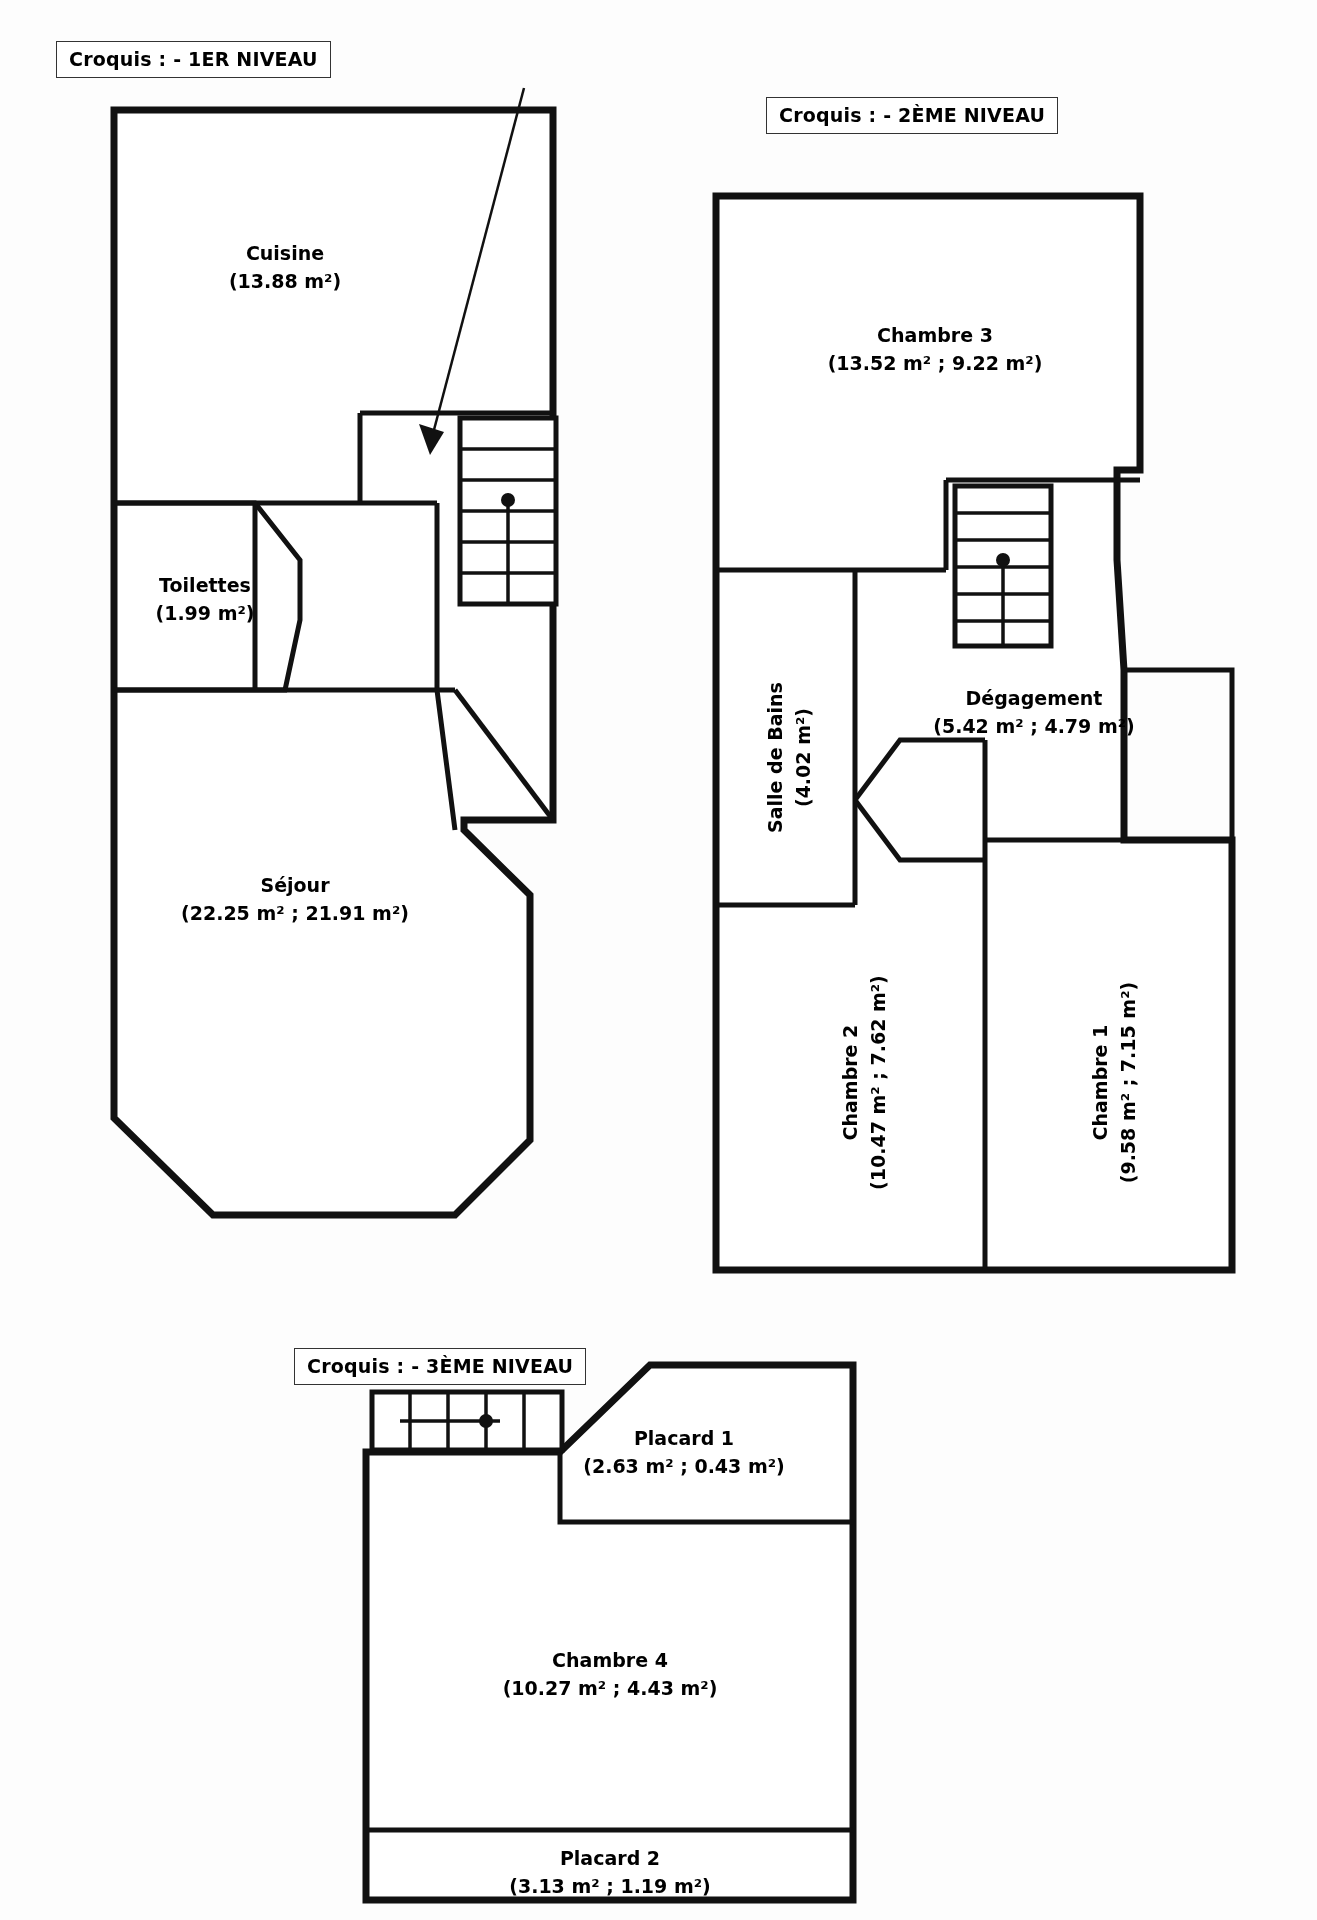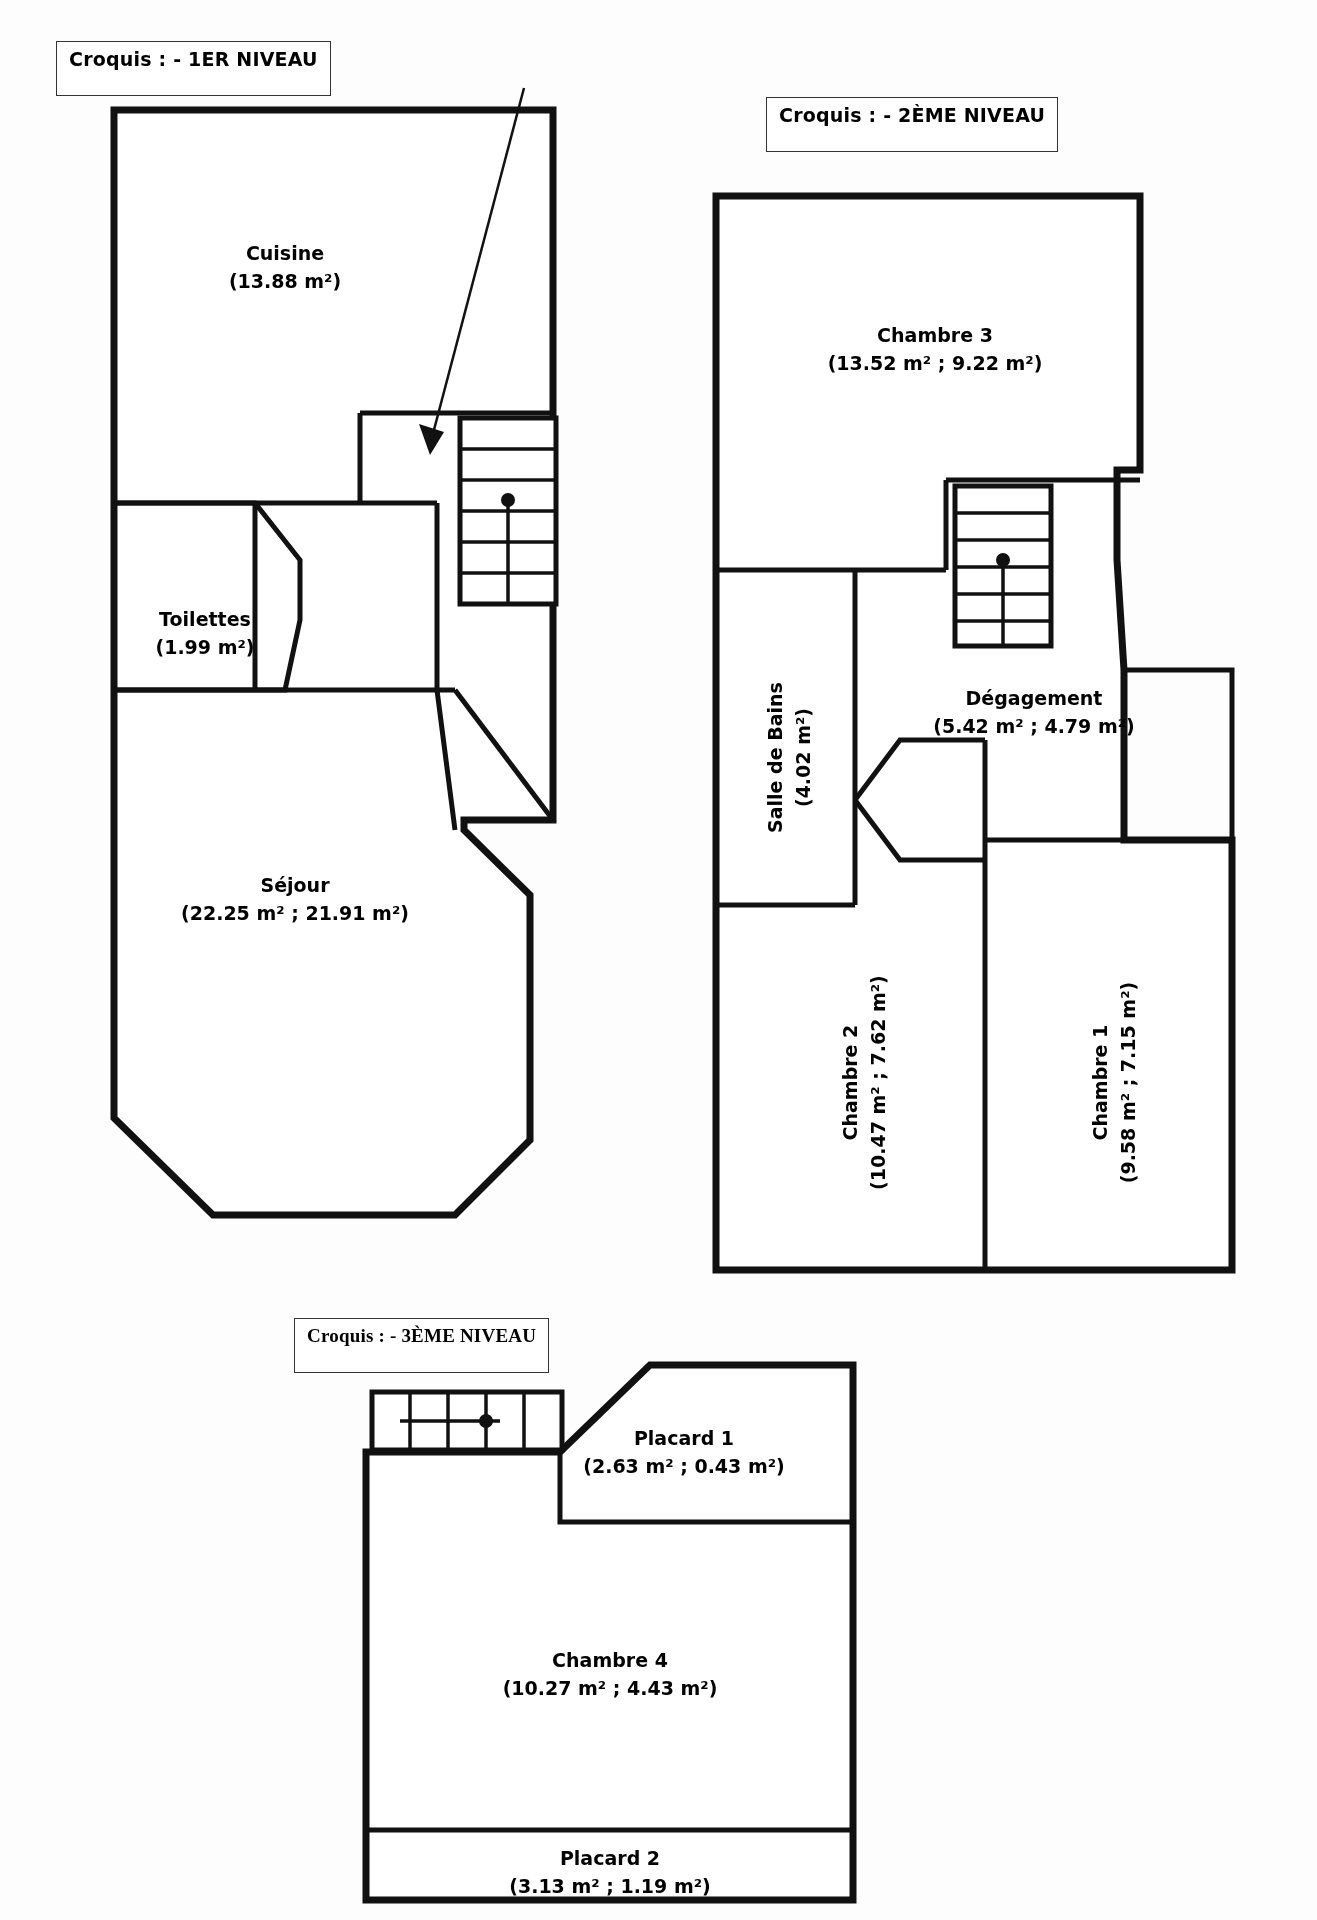--- a/index.html
+++ b/index.html
@@ -15,21 +15,21 @@
     position: relative;
     width: 1317px;
     height: 1920px;
     background: #fdfdfd;
     overflow: hidden;
   }
   .plan-title {
     position: absolute;
     border: 1px solid #333;
     background: #ffffff;
-    padding: 6px 12px 25px 12px;
+    padding: 6px 12px 7px 12px;
     font-size: 19px;
     font-weight: bold;
     letter-spacing: .2px;
     white-space: nowrap;
   }
   .label {
     position: absolute;
     font-size: 19px;
     font-weight: bold;
     text-align: center;
@@ -153,29 +153,29 @@
       <line class="stair-line" x1="524" y1="1392" x2="524" y2="1450"></line>
       <line class="stair-line" x1="400" y1="1421" x2="500" y2="1421"></line>
       <circle cx="486" cy="1421" r="7" fill="#111"></circle>
     </g>
   </svg>
 
   <div class="plan-title" style="left:56px; top:41px;">Croquis :  - 1ER NIVEAU</div>
 
   <div class="plan-title" style="left:766px; top:97px;text-align:right;">Croquis :  - 2ÈME NIVEAU</div>
 
-  <div class="plan-title" style="left:294px; top:1318px;font-family:Liberation Serif, serif;">Croquis :  - 3ÈME NIVEAU</div>
+  <div class="plan-title" style="left:294px; top:1348px;">Croquis :  - 3ÈME NIVEAU</div>
 
   <div class="label" style="left:140px; top:240px; width:290px;">
     <span>Cuisine</span>
     <span class="l2">(13.88 m²)</span>
   </div>
 
 
-  <div class="label" style="left:100px; top:606px; width:210px;">
+  <div class="label" style="left:100px; top:572px; width:210px;">
     <span>Toilettes</span>
     <span class="l2">(1.99 m²)</span>
   </div>
 
   <div class="label" style="left:145px; top:872px; width:300px;">
     <span>Séjour</span>
     <span class="l2">(22.25 m² ; 21.91 m²)</span>
   </div>
 
   <div class="label" style="left:760px; top:322px; width:350px;">

